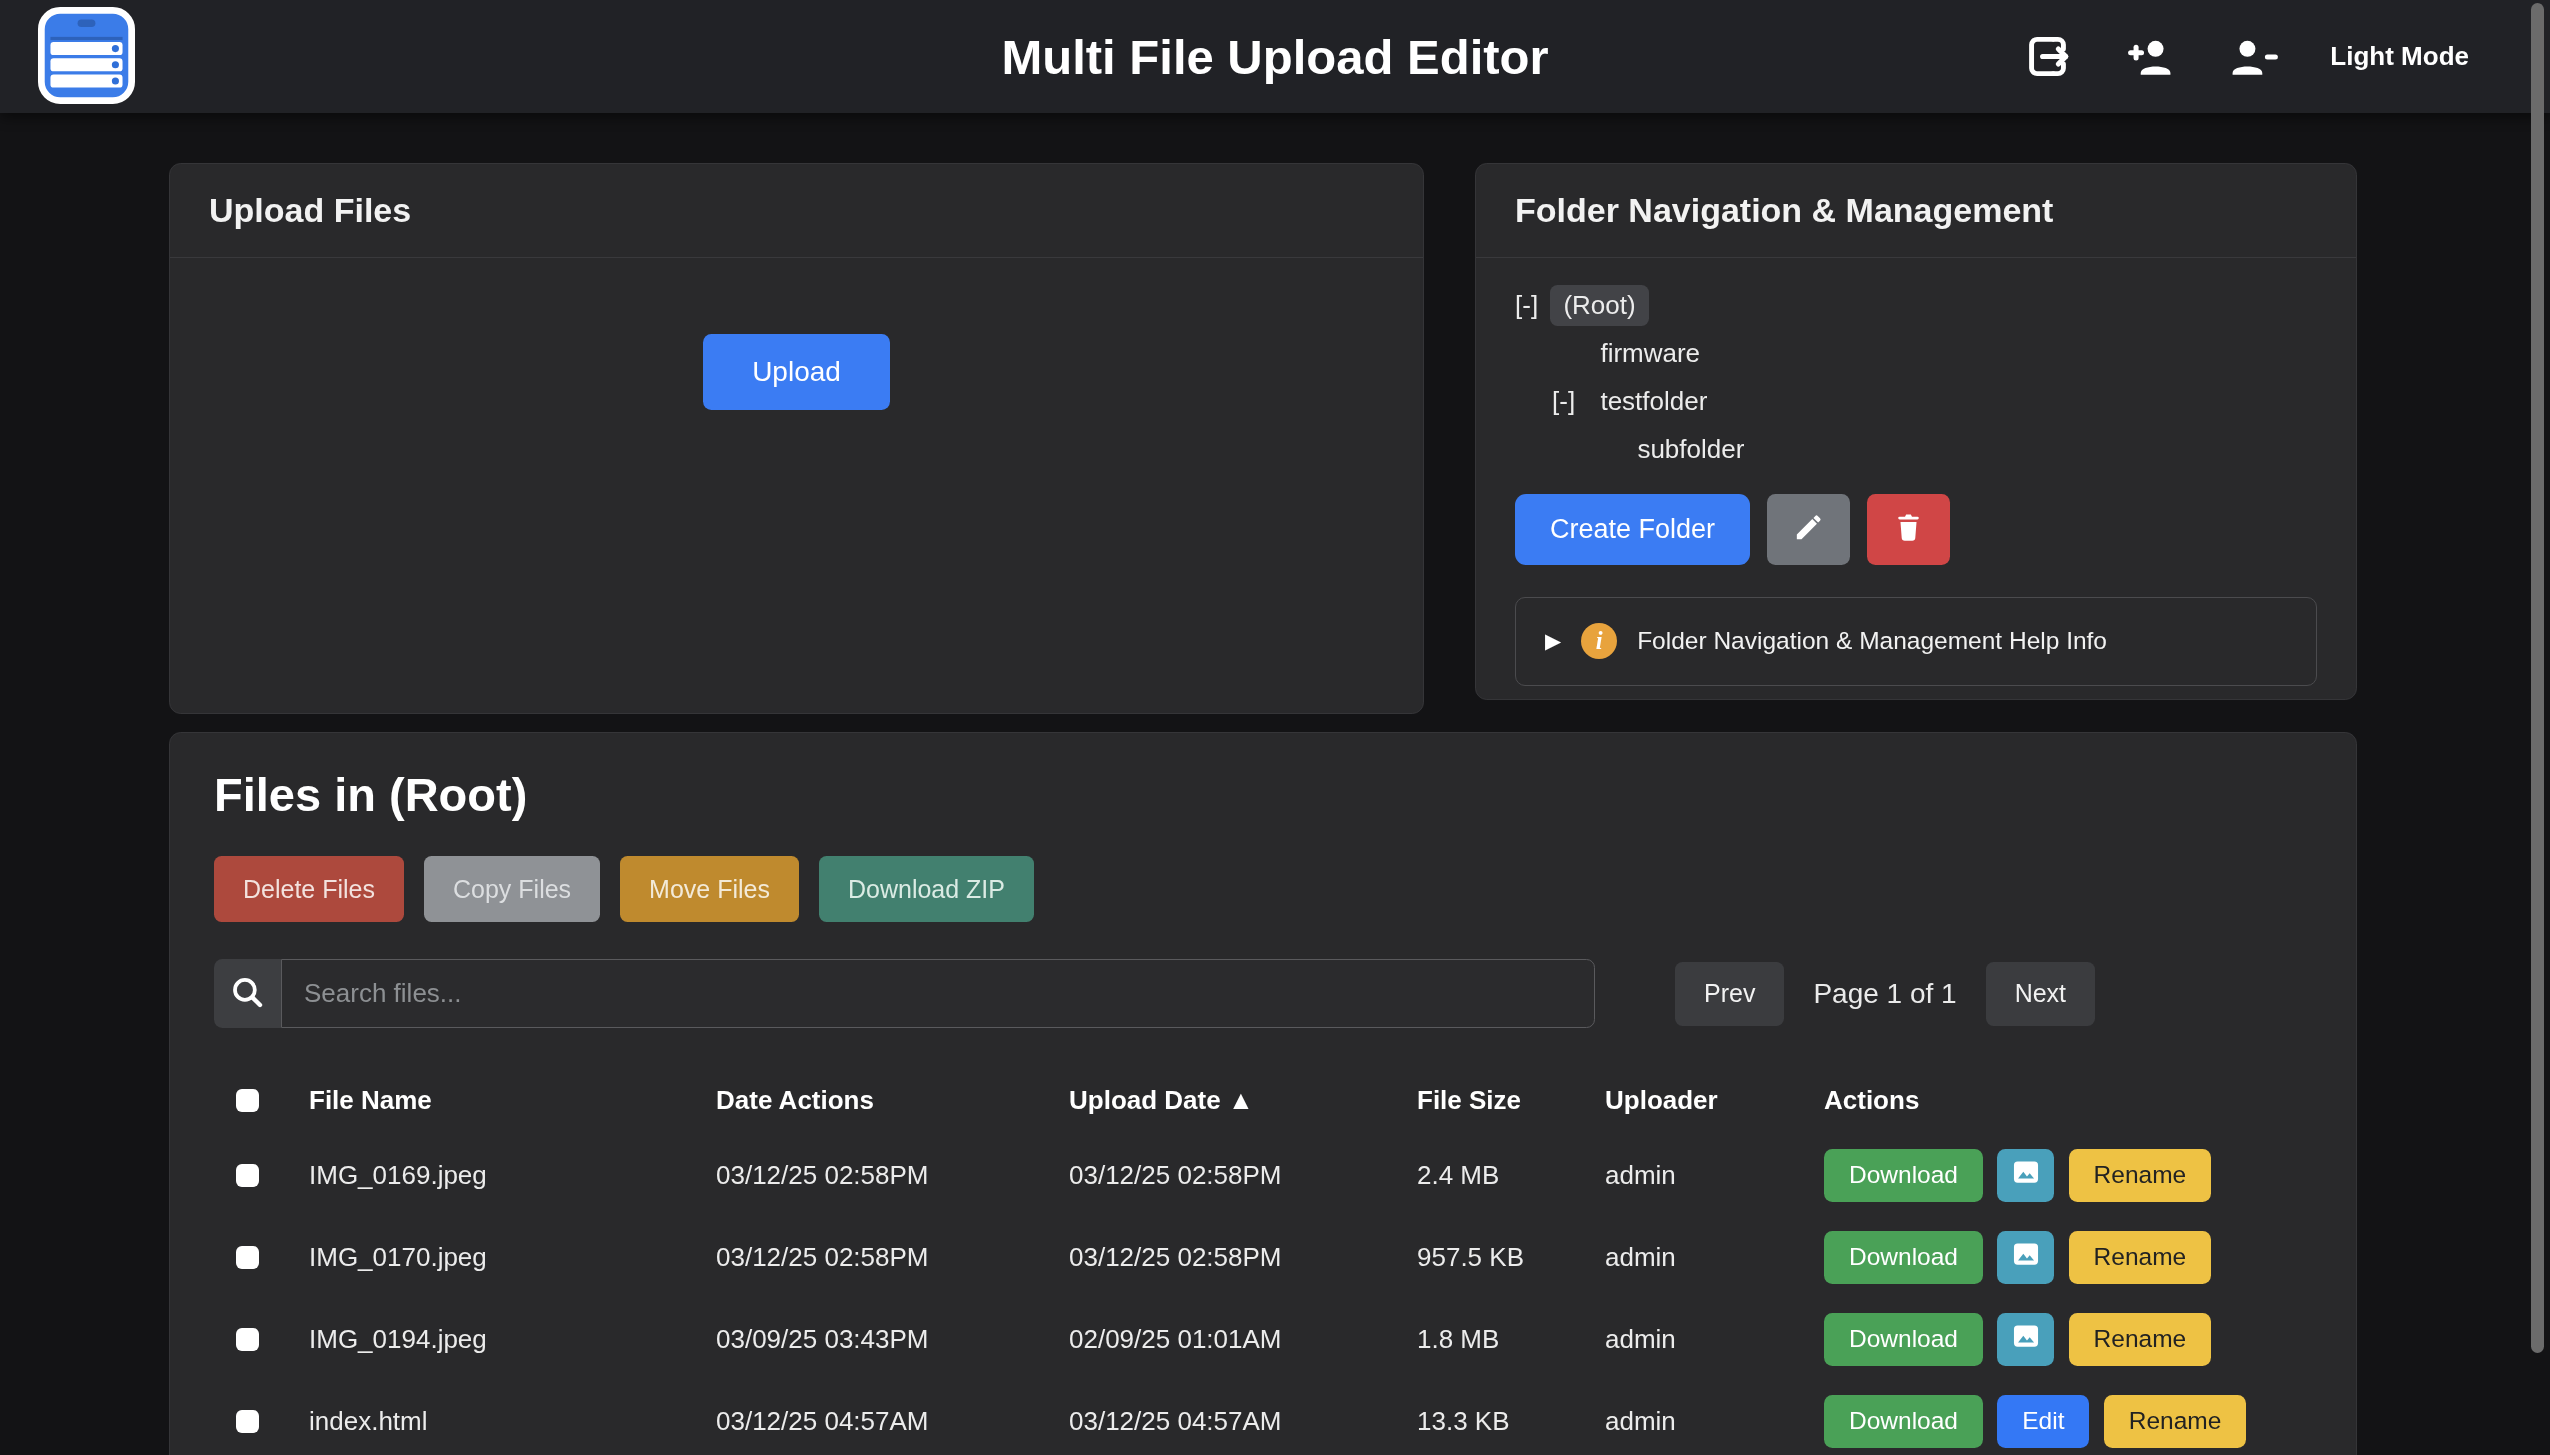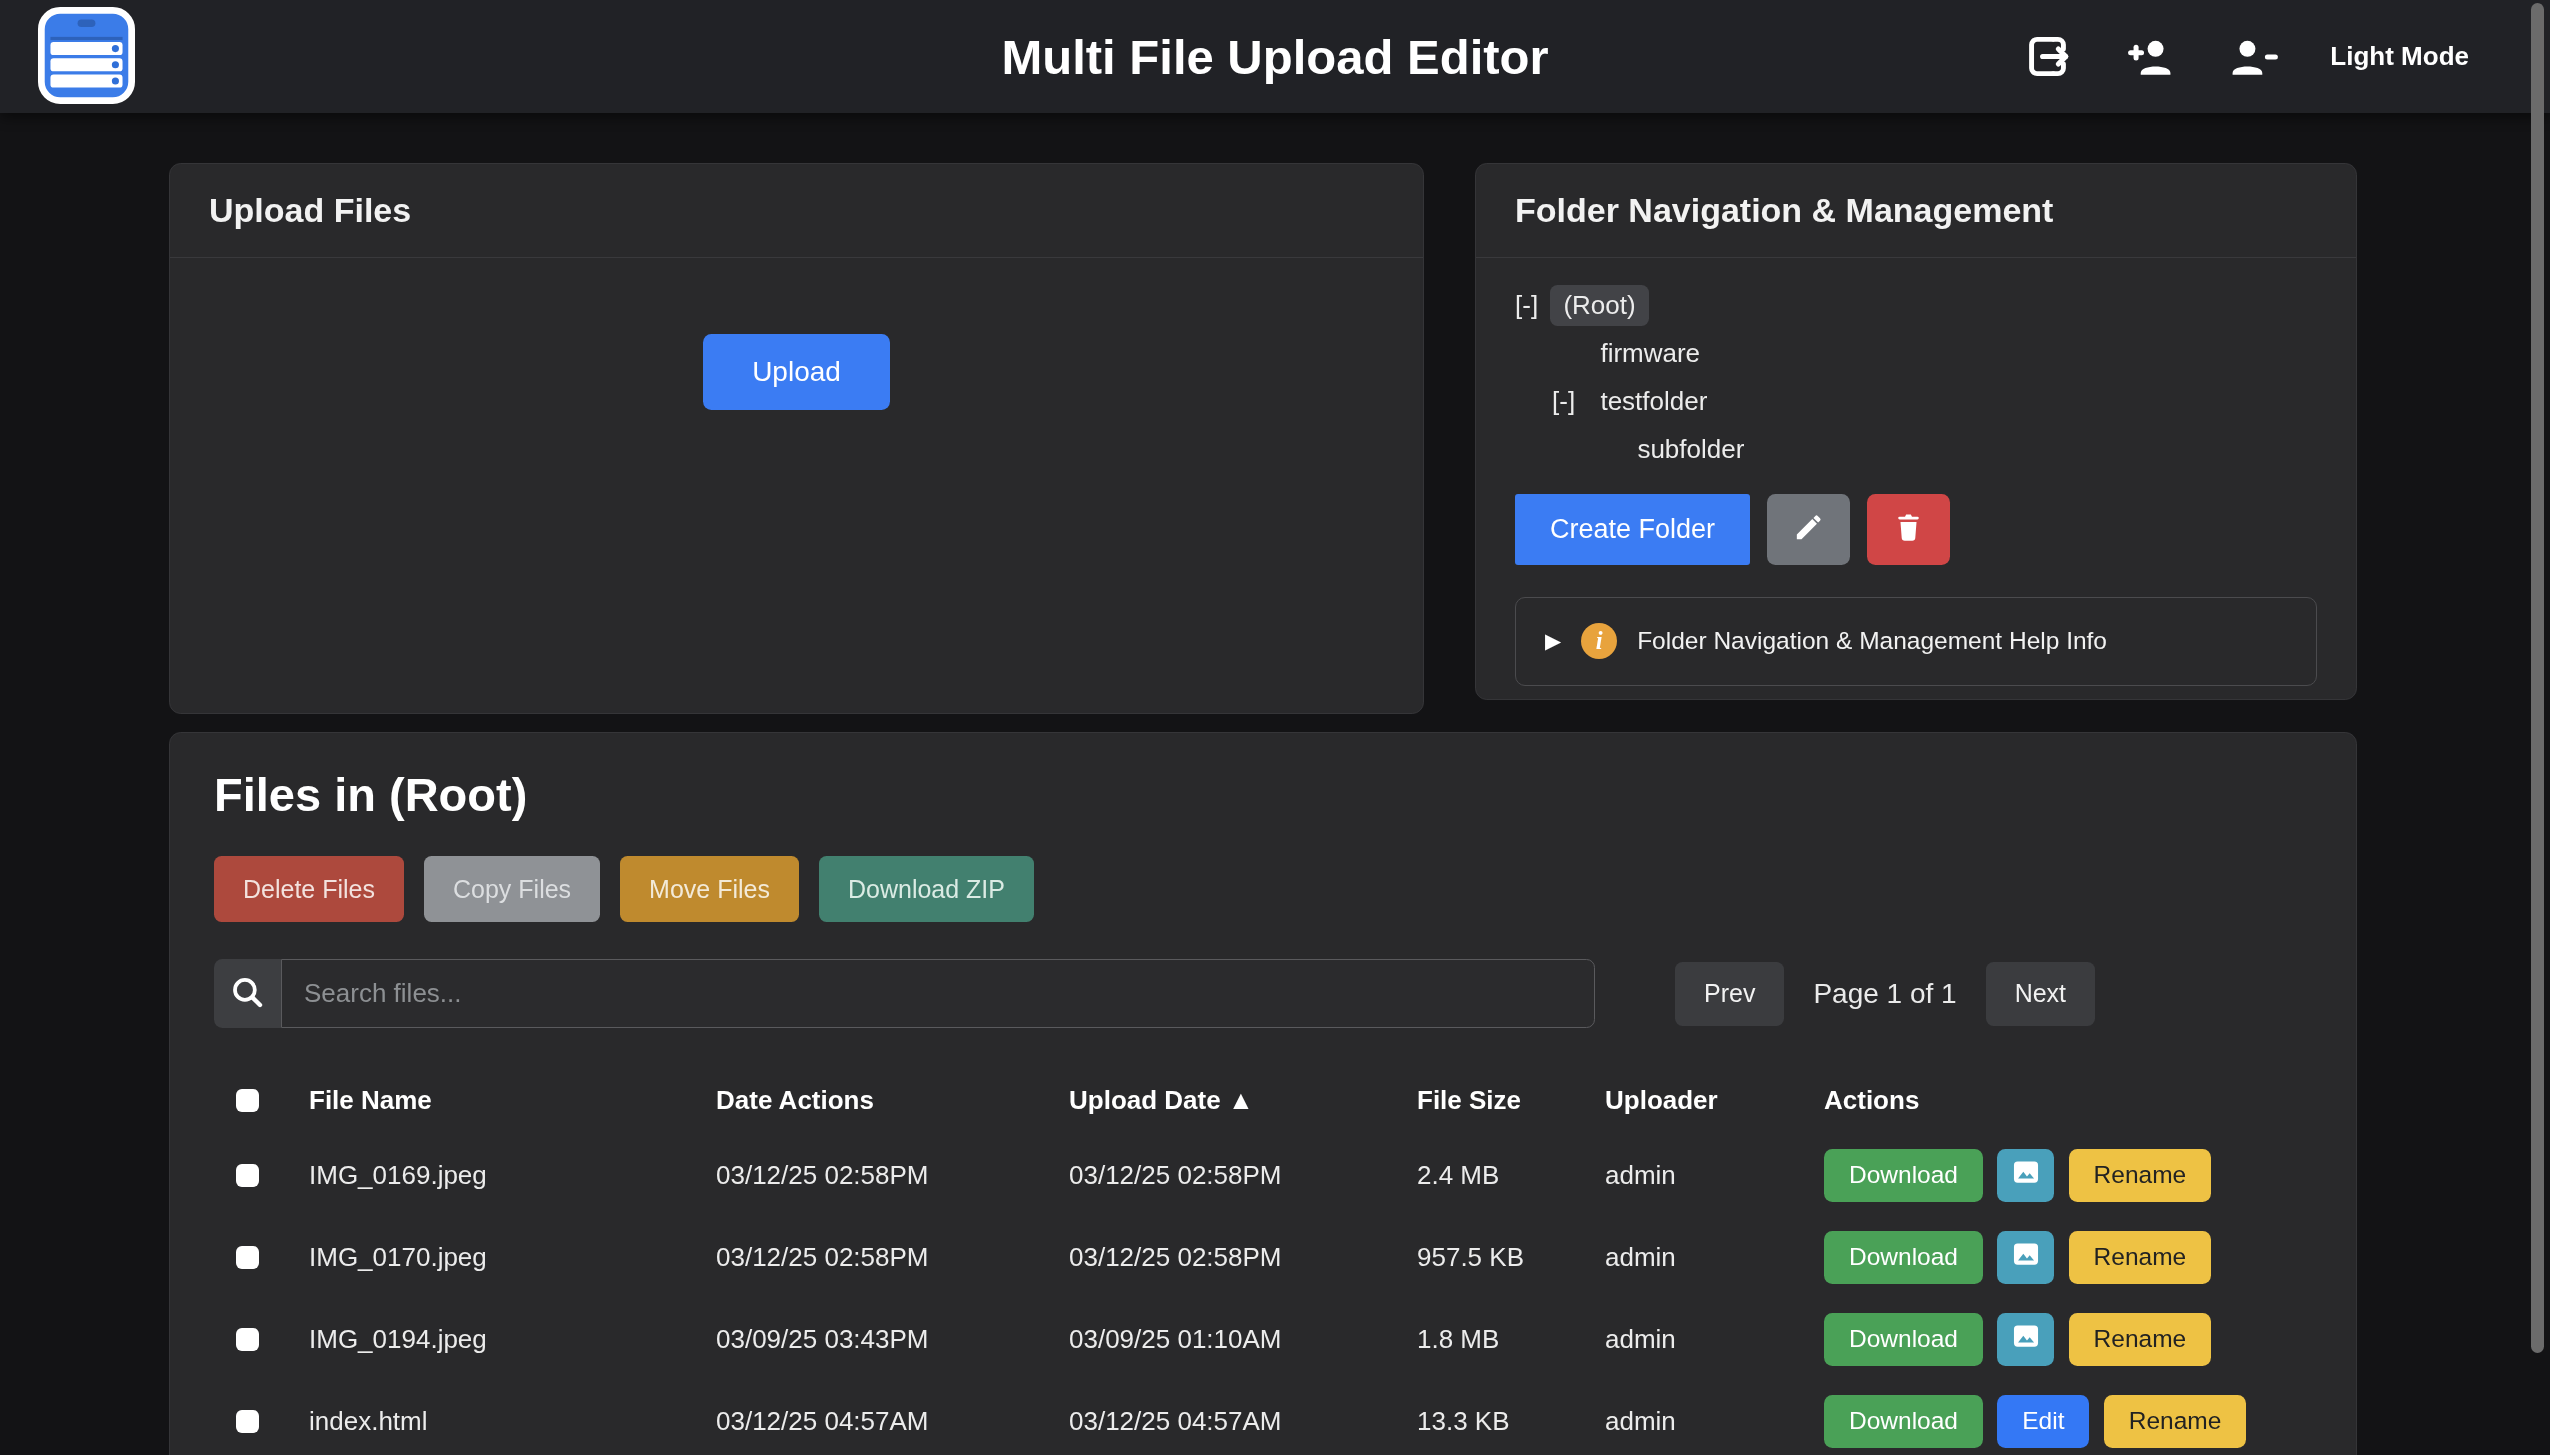--- a/index.html
+++ b/index.html
@@ -47,21 +47,21 @@
   .upload-btn { background:#3b7cf3; color:#fff; font-size:28px; padding:22px 49px; border:none; border-radius:8.4px; }
 
   
   .folder-body { padding:23.6px 39px 0; }
   .tree { font-size:26px; }
   .tree-item { display:flex; align-items:center; height:48px; gap:11.8px; color:#ececec; }
   .tree-toggle { white-space:pre; }
   .tree-label { padding:5px 13.5px; border-radius:7.6px; }
   .tree-label.selected { background:#424347; }
   .folder-actions { display:flex; gap:17px; margin-top:20px; }
-  .create-folder-btn { background:#3b7cf3; color:#fff; font-size:27px; padding:0 35px; height:71px; border:none; border-radius:3px; }
+  .create-folder-btn { background:#3b7cf3; color:#fff; font-size:27px; padding:0 35px; height:71px; border:none; border-radius:11px; }
   .icon-action { width:83px; height:71px; border:none; border-radius:8.4px; display:flex; align-items:center; justify-content:center; }
   .pencil-btn { background:#70747a; }
   .trash-btn { background:#d04646; }
   .help-box {
     margin-top:32px; border:1.7px solid #4b4b4e; border-radius:10px; height:89px;
     display:flex; align-items:center; gap:20px; padding:0 29px;
   }
   .help-expander { color:#fff; font-size:21px; background:none; border:none; }
   .info-circle {
     width:36px; height:36px; border-radius:50%; background:#e8a33d; color:#fff;
@@ -304,21 +304,21 @@
   </button>
               <button class="act-btn act-rename">Rename</button>
             </div>
   </div>
           <div class="trow tr">
     <div>
       <input type="checkbox" class="cb" style="">
     </div>
     <div>IMG_0194.jpeg</div>
     <div>03/09/25 03:43PM</div>
-    <div>03/09/25 01:10AM</div>
+    <div>02/09/25 01:01AM</div>
     <div>1.8 MB</div>
     <div>admin</div>
     <div class="actions-cell">
               <button class="act-btn act-download">Download</button>
               <button class="act-btn act-image">
     <span>
       <svg viewBox="0 0 24 24" width="34" height="34">
         <rect x="3.5" y="4.5" width="17" height="15" rx="2.6" fill="#fff"></rect>
         <path d="M6.4 16.6l3.7-4.7 2.6 3.2 1.9-2.3 3.1 3.8z" fill="#49a0bb"></path>
       </svg>

